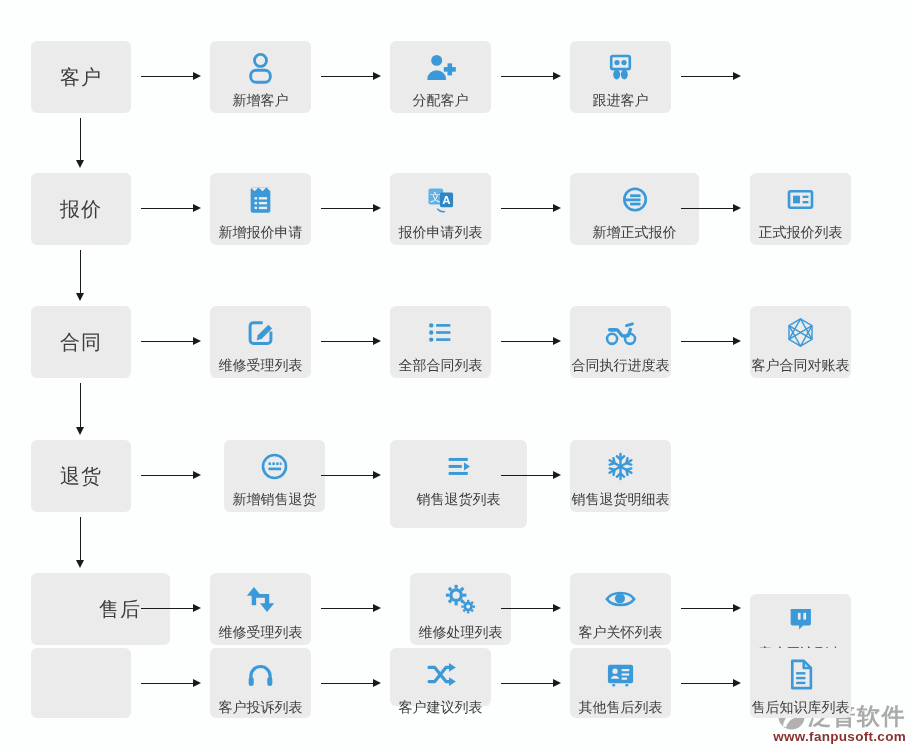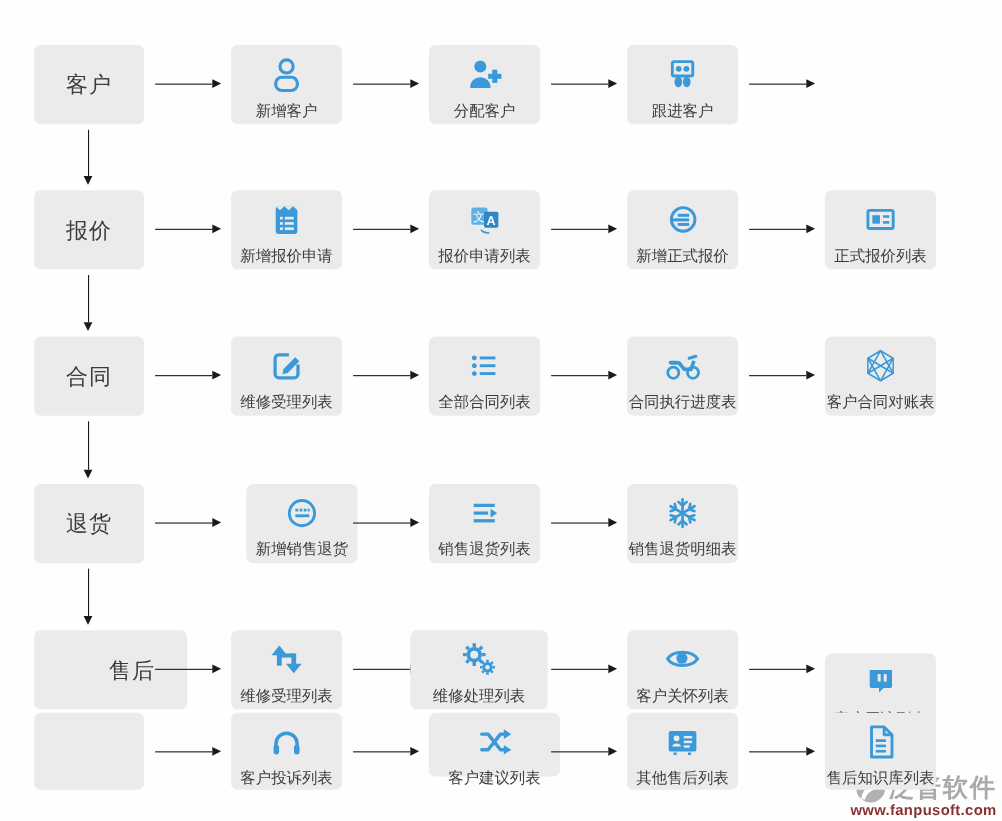--- a/index.html
+++ b/index.html
@@ -117,21 +117,21 @@
           <rect x="5" y="6" width="13.5" height="14.5" rx="2" fill="#5fb0e6"></rect>
           <text x="11.5" y="17.5" font-size="10" fill="#ffffff" text-anchor="middle">文</text>
           <rect x="15.5" y="9.5" width="12" height="13.5" rx="1.5" fill="#2e86c4"></rect>
           <text x="21.5" y="20.5" font-size="10.5" font-weight="bold" fill="#ffffff" text-anchor="middle">A</text>
           <path d="M13 24.5 q3 3.5 7 2.5" stroke="currentColor" fill="none" stroke-width="1.4"></path>
         </svg>
       </div>
       <div class="label">报价申请列表</div>
     </div>
     <div class="harrow" style="left: 501px; top: 208px; width: 52px;"></div>
-    <div class="node" style="left: 570px; top: 173px; height: 72px;">
+    <div class="node" style="left: 570px; top: 173px; height: 72px; padding-left: 28px;">
       <div class="icon">
         <svg viewBox="0 0 32 32">
           <circle cx="16.5" cy="16" r="9.8" stroke="currentColor" fill="none" stroke-width="2.4"></circle>
           <rect x="12" y="11.3" width="9.5" height="2.5" fill="currentColor"></rect>
           <rect x="7.5" y="15.1" width="14" height="2.5" fill="currentColor"></rect>
           <rect x="12" y="18.9" width="9.5" height="2.5" fill="currentColor"></rect>
         </svg>
       </div>
       <div class="label">新增正式报价</div>
     </div>
@@ -215,21 +215,21 @@
           <rect x="10.5" y="12.3" width="2.3" height="2.3" fill="currentColor"></rect>
           <rect x="14" y="12.3" width="2.3" height="2.3" fill="currentColor"></rect>
           <rect x="17.5" y="12.3" width="2.3" height="2.3" fill="currentColor"></rect>
           <rect x="20.8" y="12.3" width="1.6" height="2.3" fill="currentColor"></rect>
           <rect x="10.5" y="17" width="11.5" height="2.4" fill="currentColor"></rect>
         </svg>
       </div>
       <div class="label">新增销售退货</div>
     </div>
     <div class="harrow" style="left: 321px; top: 475px; width: 52px;"></div>
-    <div class="node" style="left: 390px; top: 440px; height: 72px;">
+    <div class="node" style="left: 390px; top: 440px; height: 88px; padding-left: 36px;">
       <div class="icon">
         <svg viewBox="0 0 32 32">
           <rect x="7" y="8.2" width="17.5" height="2.7" fill="currentColor"></rect>
           <rect x="7" y="14.6" width="12" height="2.7" fill="currentColor"></rect>
           <polygon points="21,12.3 26.5,16 21,19.7" fill="currentColor"></polygon>
           <rect x="7" y="21" width="17.5" height="2.7" fill="currentColor"></rect>
         </svg>
       </div>
       <div class="label">销售退货列表</div>
     </div>
@@ -267,21 +267,21 @@
           <polygon points="3.5,12.5 10,4.5 16.5,12.5" fill="currentColor"></polygon>
           <rect x="8" y="11" width="4" height="10.2" fill="currentColor"></rect>
           <rect x="8" y="11" width="14" height="3.4" fill="currentColor"></rect>
           <rect x="20" y="11" width="4" height="10" fill="currentColor"></rect>
           <polygon points="15.5,19.5 22,27.5 28.5,19.5" fill="currentColor"></polygon>
         </svg>
       </div>
       <div class="label">维修受理列表</div>
     </div>
     <div class="harrow" style="left: 321px; top: 608px; width: 52px;"></div>
-    <div class="node" style="left: 373px; top: 573px; height: 72px; padding-left: 24px;">
+    <div class="node" style="left: 410px; top: 573px; height: 72px;">
       <div class="icon">
         <svg viewBox="0 0 32 32" stroke="currentColor" fill="none">
           <circle cx="12" cy="12" r="4.8" stroke-width="3"></circle>
           <g stroke-width="2.8">
             <line x1="18.2" y1="12" x2="21.4" y2="12"></line>
             <line x1="5.8" y1="12" x2="2.6" y2="12"></line>
             <line x1="12" y1="5.8" x2="12" y2="2.6"></line>
             <line x1="12" y1="18.2" x2="12" y2="21.4"></line>
             <line x1="16.4" y1="7.6" x2="18.6" y2="5.4"></line>
             <line x1="7.6" y1="7.6" x2="5.4" y2="5.4"></line>
@@ -332,21 +332,21 @@
       <div class="icon">
         <svg viewBox="0 0 32 32">
           <path d="M7.2 21.5 v-4 a8.8 8.8 0 0 1 17.6 0 v4" stroke="currentColor" fill="none" stroke-width="2.9"></path>
           <rect x="5.2" y="18.3" width="4.6" height="8.2" rx="2.3" fill="currentColor"></rect>
           <rect x="22.2" y="18.3" width="4.6" height="8.2" rx="2.3" fill="currentColor"></rect>
         </svg>
       </div>
       <div class="label">客户投诉列表</div>
     </div>
     <div class="harrow" style="left: 321px; top: 683px; width: 52px;"></div>
-    <div class="node" style="left: 390px; top: 648px; height: 58px; padding-left: 18px;">
+    <div class="node" style="left: 390px; top: 648px; height: 58px;">
       <div class="icon">
         <svg viewBox="0 0 32 32">
           <g stroke="currentColor" fill="none" stroke-width="2.9" stroke-linecap="round" stroke-linejoin="round">
             <path d="M5.5 9.5 h5.2 l10.3 13 h3.5"></path>
             <path d="M5.5 22.5 h5.2 l10.3 -13 h3.5"></path>
           </g>
           <polygon points="23.8,5.5 30,9.5 23.8,13.5" fill="currentColor"></polygon>
           <polygon points="23.8,18.5 30,22.5 23.8,26.5" fill="currentColor"></polygon>
         </svg>
       </div>

